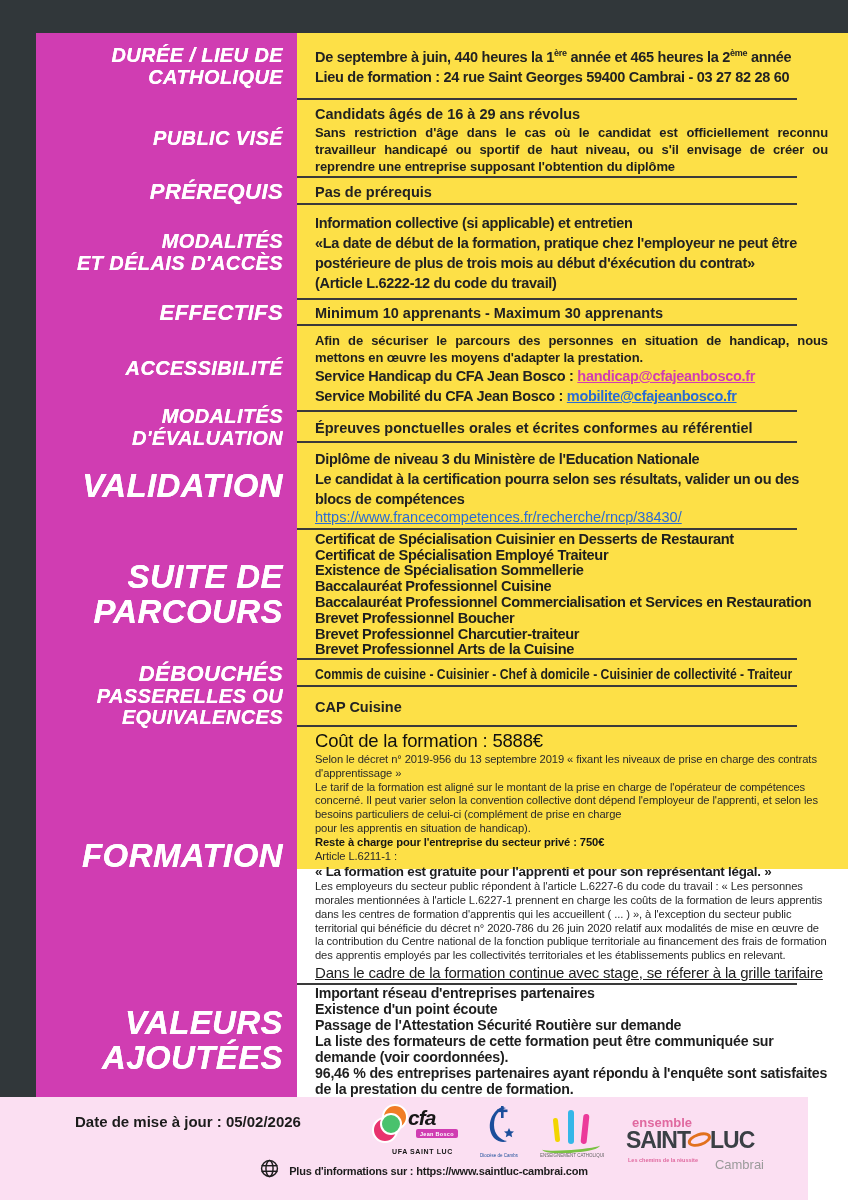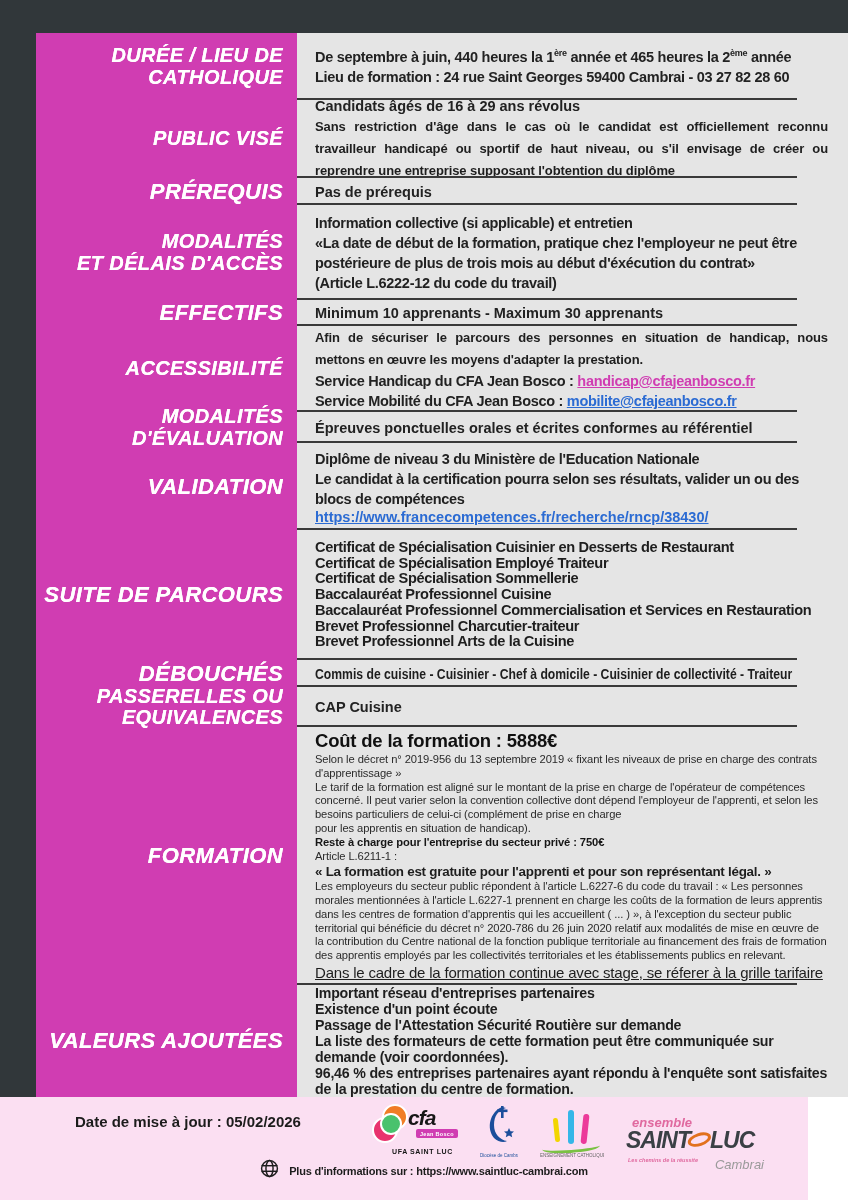--- a/index.html
+++ b/index.html
@@ -1,52 +1,52 @@
 <!DOCTYPE html>
 <html><head>
 <meta charset="utf-8">
 <style>
   html,body{margin:0;padding:0;background:#fff;}
   .page{position:relative;width:848px;height:1200px;background:#ffffff;overflow:hidden;
         font-family:"Liberation Sans",sans-serif;color:#1e1e1e;}
   .topbar{position:absolute;left:0;top:0;width:848px;height:33px;background:#31373a;}
   .leftbar{position:absolute;left:0;top:33px;width:36px;height:1064px;background:#31373a;}
   .sidebar{position:absolute;left:36px;top:33px;width:261px;height:1064px;background:#d03db2;}
-  .content{position:absolute;left:297px;top:33px;width:551px;height:1064px;background:#e5e5e5;}
+  .content{position:absolute;left:297px;top:33px;width:551px;height:836px;background:#fde047;}
   .footer{position:absolute;left:0;top:1097px;width:808px;height:103px;background:#fbdff2;}
 
   
   .hr1{height:67px}.hr2{height:78px}.hr3{height:27px}.hr4{height:95px}.hr5{height:26px}
   .hr6{height:86px}.hr7{height:31px}.hr8{height:87px}.hr9{height:130px}.hr10{height:27px}
   .hr11{height:40px}.hr12{height:258px}.hr13{height:112px}
 
   .slabel{display:flex;flex-direction:column;justify-content:center;align-items:flex-end;
           text-align:right;padding-right:14px;box-sizing:border-box;color:#ffffff;
           font-style:italic;font-weight:700;letter-spacing:.4px;line-height:1.06;
           text-shadow:0 0 0 #fff;}
-  .fz20{font-size:20px}.fz22{font-size:22px}.fz24{font-size:20px}.fz26{font-size:22px}
+  .fz20{font-size:20px}.fz22{font-size:22px}.fz24{font-size:20px}.fz26{font-size:33px}
 
   .crow{position:relative;display:flex;flex-direction:column;justify-content:center;
         padding:4px 20px 4px 18px;box-sizing:border-box;overflow:hidden;}
   .crow.div::after{content:"";position:absolute;left:0;bottom:0;width:500px;height:2.5px;
         background:#3a3a3a;}
   .crow p{margin:0;}
 
   .t{font-size:14.5px;line-height:20px;font-weight:700;color:#222;}
   .tight{letter-spacing:-0.3px;}
   .condense{transform:scaleX(.84);transform-origin:left center;white-space:nowrap;
         font-size:14.5px;font-weight:700;}
-  .para{font-size:13px;line-height:22px;font-weight:700;text-align:justify;
+  .para{font-size:13px;line-height:17px;font-weight:700;text-align:justify;
         letter-spacing:-0.1px;}
   .suite p{font-size:14.6px;line-height:15.8px;font-weight:700;letter-spacing:-0.35px;}
   .valeurs p{font-size:14.2px;line-height:16px;font-weight:700;letter-spacing:-0.2px;}
   .lpink{color:#d03db2;text-decoration:underline;cursor:pointer;}
   .lblue{color:#2b6bd3;text-decoration:underline;cursor:pointer;}
-  .vlink{display:inline-block;font-size:14.5px;font-weight:700;}
-  .cost{font-size:18.5px;line-height:24px;font-weight:700;color:#101010;margin-bottom:2px;
+  .vlink{display:inline-block;font-size:14.5px;font-weight:400;}
+  .cost{font-size:18.5px;line-height:24px;font-weight:400;color:#101010;margin-bottom:2px;
         letter-spacing:-0.2px;}
   .small{font-size:11.2px;line-height:13.8px;font-weight:400;color:#2a2a2a;
         letter-spacing:-0.1px;}
   .smallb{font-weight:700;color:#161616;}
   .gratuite{font-size:13.4px;line-height:17px;font-weight:700;letter-spacing:-0.25px;}
   .grille{font-size:15px;line-height:20px;font-weight:500;text-decoration:underline;
         margin-top:6px;letter-spacing:-0.2px;}
   sup{font-size:9px;line-height:0;}
 
   
@@ -76,21 +76,21 @@
   .logo-ec{position:relative;width:64px;height:56px;}
   .bar{position:absolute;border-radius:3px;}
   .bar.y{left:14px;top:14px;width:5px;height:24px;background:#f2d500;transform:rotate(-6deg);}
   .bar.b{left:28px;top:6px;width:6px;height:34px;background:#35b6e8;}
   .bar.m{left:42px;top:10px;width:6px;height:30px;background:#ec3a9a;transform:rotate(6deg);}
   .swoosh{position:absolute;left:2px;top:38px;width:58px;height:8px;border-bottom:3px solid #7ac143;
         border-radius:50%;transform:rotate(-4deg);}
   .ec-cap{position:absolute;left:0;right:0;bottom:2px;font-size:4.5px;color:#666;
         white-space:nowrap;overflow:hidden;text-align:center;}
   
-  .logo-sl{position:relative;width:138px;height:58px;font-style:italic;margin-top:23px;}
+  .logo-sl{position:relative;width:138px;height:58px;margin-top:23px;}
   .sl-ensemble{position:absolute;left:6px;top:0;font-size:13px;color:#e0699f;font-weight:700;}
   .sl-name{position:absolute;left:0px;top:12px;font-size:23px;font-weight:700;color:#3a4045;
         letter-spacing:-1px;white-space:nowrap;}
   .sl-ring{display:inline-block;width:24px;height:13px;border:3px solid #e2711d;
         border-radius:50%;transform:rotate(-18deg) translateY(-2px);margin:0 -2px;
         vertical-align:middle;box-sizing:border-box;}
   .sl-tag{position:absolute;left:2px;top:42px;font-size:5.5px;color:#e0699f;font-weight:700;}
   .sl-city{position:absolute;right:0;top:42px;font-size:13px;color:#9a9a9a;}
 </style>
 </head>
@@ -182,23 +182,24 @@
 
     <div class="crow hr8 div">
       <p class="t tight">Diplôme de niveau 3 du Ministère de l'Education Nationale</p>
       <p class="t tight">Le candidat à la certification pourra selon ses résultats, valider un ou des blocs de compétences</p>
       <a class="lblue vlink">https://www.francecompetences.fr/recherche/rncp/38430/</a>
     </div>
 
     <div class="crow hr9 div suite">
       <p>Certificat de Spécialisation Cuisinier en Desserts de Restaurant</p>
       <p>Certificat de Spécialisation Employé Traiteur</p>
-      <p>Certificat de Spécialisation Sommellerie</p>
+      <p>Existence de Spécialisation Sommellerie</p>
       <p>Baccalauréat Professionnel Cuisine</p>
       <p>Baccalauréat Professionnel Commercialisation et Services en Restauration</p>
+      <p>Brevet Professionnel Boucher</p>
       <p>Brevet Professionnel Charcutier-traiteur</p>
       <p>Brevet Professionnel Arts de la Cuisine</p>
     </div>
 
     <div class="crow hr10 div">
       <p class="condense">Commis de cuisine - Cuisinier - Chef à domicile - Cuisinier de collectivité - Traiteur</p>
     </div>
 
     <div class="crow hr11 div">
       <p class="t">CAP Cuisine</p>

